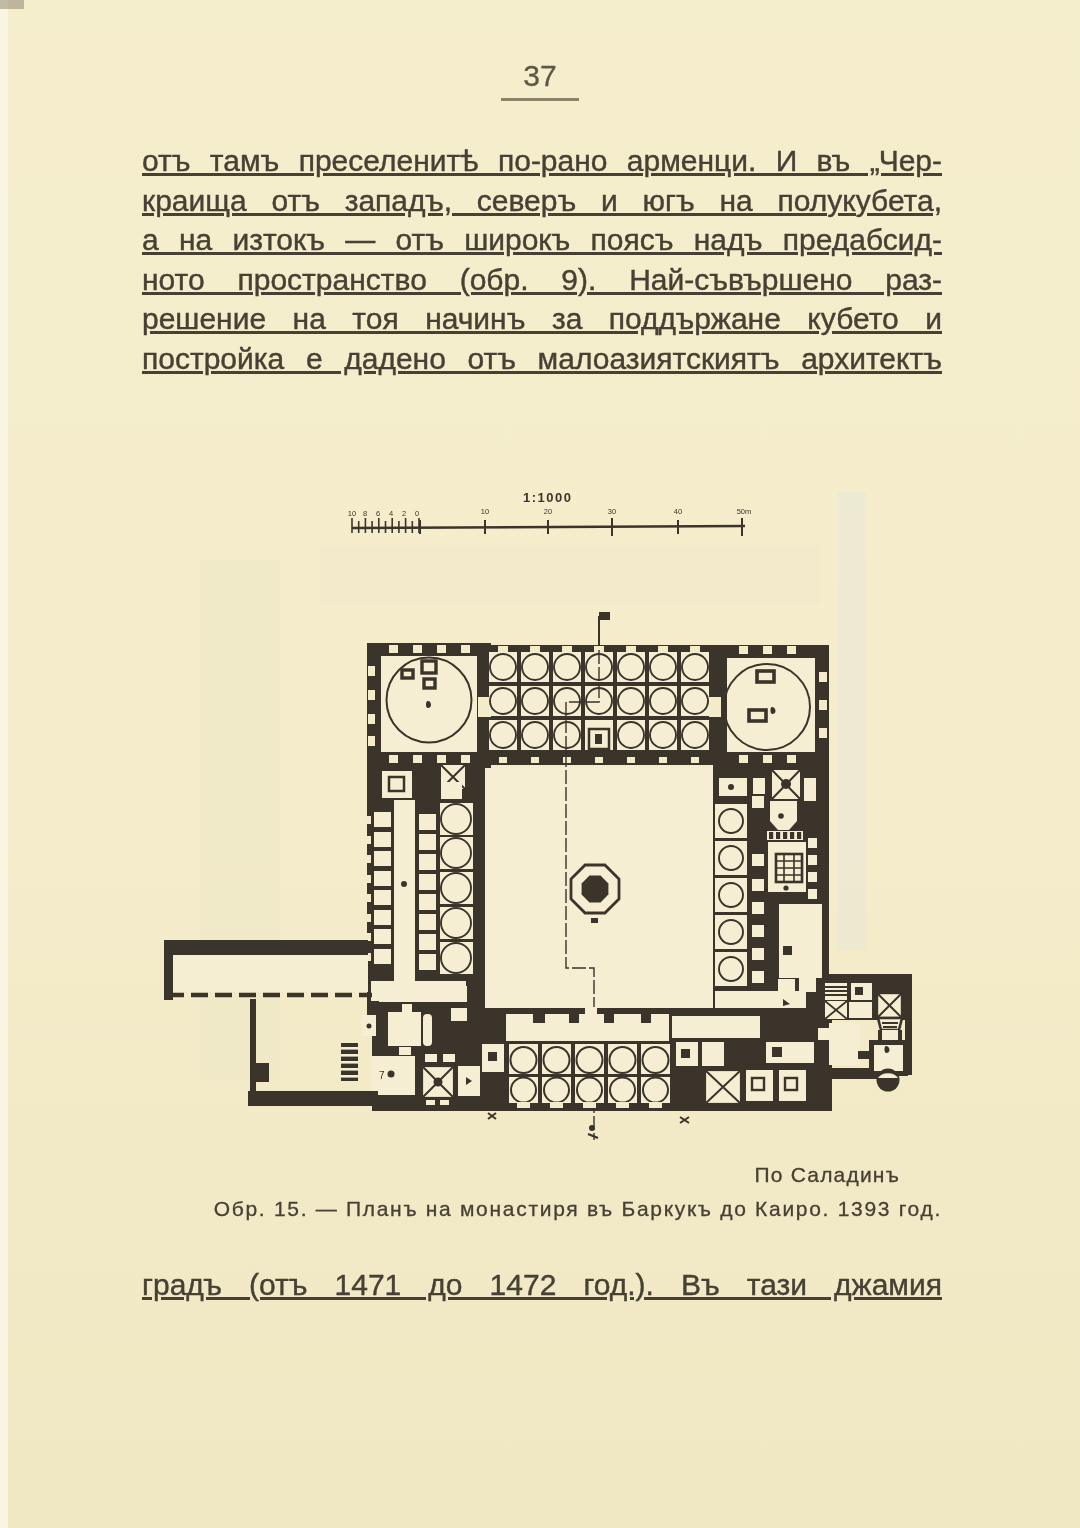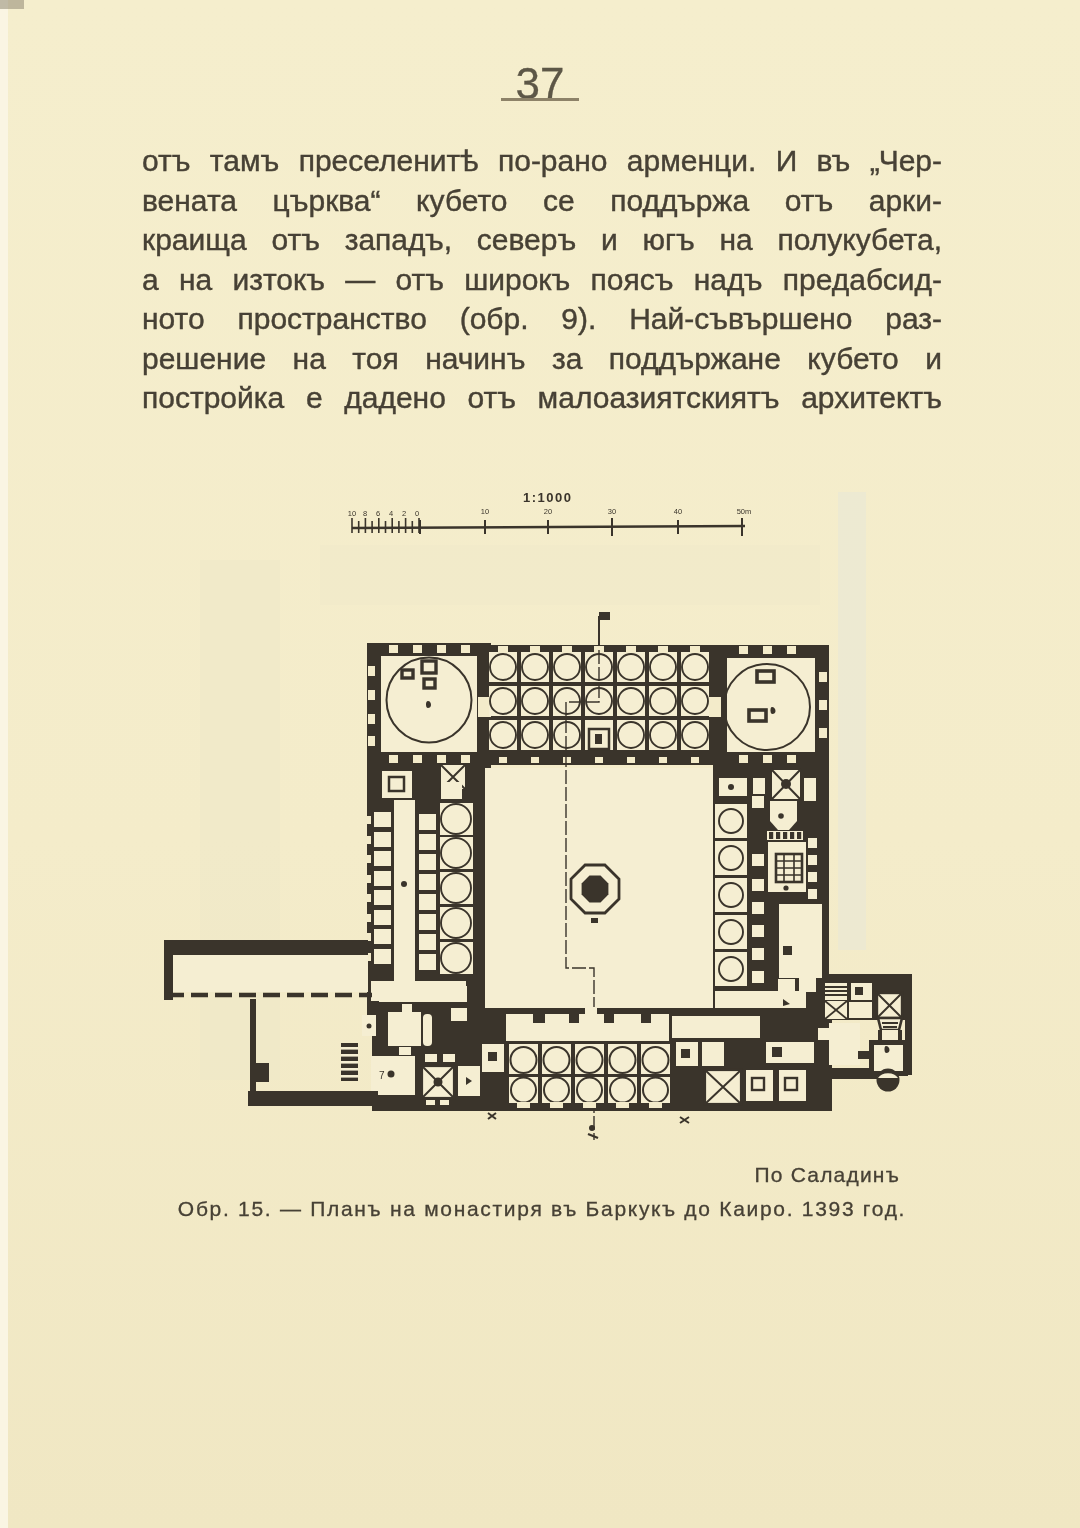--- a/index.html
+++ b/index.html
@@ -1,39 +1,38 @@
 <!DOCTYPE html>
 <html><head>
 <meta charset="utf-8">
 <style>
 html,body{margin:0;padding:0;}
 body{width:1080px;height:1528px;background:linear-gradient(180deg,#f5eecd 0%,#f4ecca 55%,#f0e7c3 100%);font-family:"Liberation Sans",sans-serif;position:relative;overflow:hidden;}
-.ln{text-align:justify;text-align-last:justify;white-space:nowrap;}
+.ln{text-align:justify;text-align-last:justify;white-space:nowrap;text-decoration:underline;}
 .para{position:absolute;left:142px;width:800px;font-size:30px;line-height:39.5px;color:#474135;-webkit-text-stroke:0.4px #474135;}
 </style>
 </head>
 <body>
 
 <div style="position:absolute;left:0;top:0;width:8px;height:1528px;background:#faf5e3;"></div>
 
 <div style="position:absolute;left:0;top:0;width:24px;height:9px;background:#8f8975;opacity:.55;"></div>
 
 <div style="position:absolute;left:838px;top:492px;width:28px;height:458px;background:#ebe8d3;opacity:.8;"></div>
 
 <div style="position:absolute;left:200px;top:560px;width:80px;height:520px;background:#eee7c8;opacity:.5;"></div>
 
 <div style="position:absolute;left:320px;top:545px;width:500px;height:60px;background:#efe9c9;opacity:.45;"></div>
 
-<div style="position:absolute;left:492px;top:59px;width:96px;text-align:center;font-size:44px;color:#5d5747;-webkit-text-stroke:0.3px #5d5747;">37</div>
+<div style="position:absolute;left:492px;top:59px;width:96px;text-align:center;font-size:30px;color:#5d5747;-webkit-text-stroke:0.3px #5d5747;">37</div>
 
 <div style="position:absolute;left:501px;top:98px;width:78px;height:2.5px;background:#8d8268;"></div>
 
 <div class="para" style="top:141px;">
 <div class="ln">отъ тамъ преселенитѣ по-рано арменци. И въ „Чер-</div>
-<div class="ln">вената църква“ кубето се поддържа отъ арки-</div>
 <div class="ln">краища отъ западъ, северъ и югъ на полукубета,</div>
 <div class="ln">а на изтокъ — отъ широкъ поясъ надъ предабсид-</div>
 <div class="ln">ното пространство (обр. 9). Най-съвършено раз-</div>
 <div class="ln">решение на тоя начинъ за поддържане кубето и</div>
 <div class="ln">постройка е дадено отъ малоазиятскиятъ архитектъ</div>
 </div>
 
 <svg style="position:absolute;left:150px;top:480px;" width="770" height="690" viewBox="150 480 770 690">
 
 <text x="523" y="502" font-size="13" letter-spacing="1.5" font-weight="bold" fill="#3a342b" font-family="Liberation Sans, sans-serif">1:1000</text>
@@ -546,16 +545,17 @@
 <g>
       <circle cx="592" cy="1128" r="3" fill="#3a342b"></circle>
       <path d="M588,1134 l10,4" stroke="#3a342b" stroke-width="2.4"></path>
     </g>
 
 <circle cx="140" cy="605" r="2.5" fill="#9b9378" opacity="0.8"></circle>
 </svg>
 
 <div style="position:absolute;left:142px;top:1163px;width:758px;text-align:right;font-size:21px;letter-spacing:1.2px;color:#474135;-webkit-text-stroke:0.3px #474135;">По Саладинъ</div>
 
-<div style="position:absolute;left:142px;top:1197px;width:800px;text-align:center;font-size:21px;letter-spacing:1.7px;color:#474135;-webkit-text-stroke:0.3px #474135;">Обр. 15. — Планъ на монастиря въ Баркукъ до Каиро. 1393 год.</div>
+<div style="position:absolute;left:142px;top:1197px;width:800px;text-align:right;font-size:21px;letter-spacing:1.7px;color:#474135;-webkit-text-stroke:0.3px #474135;">Обр. 15. — Планъ на монастиря въ Баркукъ до Каиро. 1393 год.</div>
 
 <div class="para" style="top:1265px;">
+<div class="ln">градъ (отъ 1471 до 1472 год.). Въ тази джамия</div>
 </div>
 
 </body></html>

